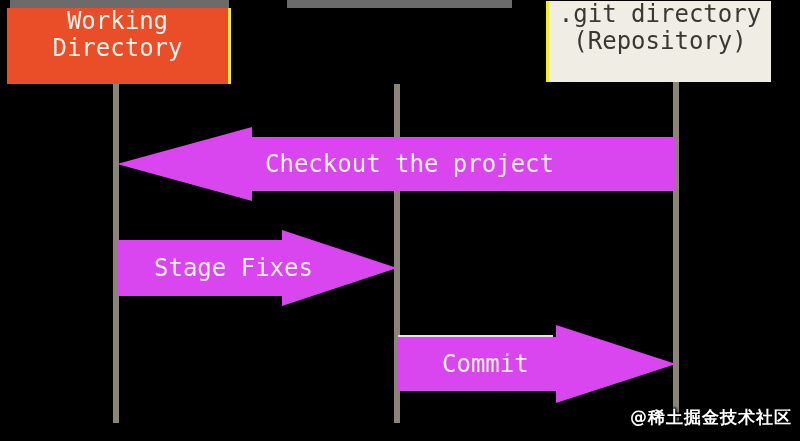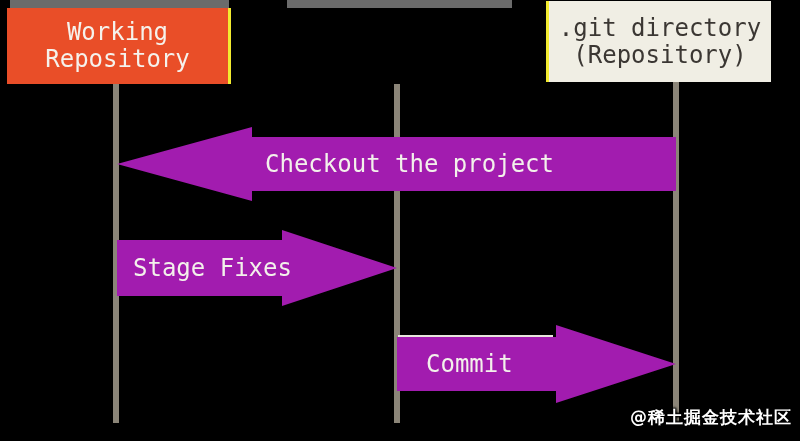--- a/index.html
+++ b/index.html
@@ -11,54 +11,54 @@
     font-family:"DejaVu Sans Mono","Liberation Mono",monospace;
   }
   
   .top-strip{position:absolute;top:0;height:8px;background:#6b6b6b;}
   #strip-1{left:10px;width:219px;}
   #strip-2{left:287px;width:225px;}
 
   
   .node-box{
     position:absolute;
-    display:flex;flex-direction:column;align-items:center;justify-content:center;
+    display:flex;flex-direction:column;align-items:center;
     font-size:24px;line-height:27px;text-align:center;
     box-sizing:border-box;
   }
   #box-working{left:7px;top:8px;width:224px;height:76px;background:#e94e28;color:#f5f2ec;border-right:3px solid #f2eb30;}
   #box-staging{left:287px;top:8px;width:226px;height:76px;background:#0f828e;color:#f5f2ec;}
   #box-git{left:546px;top:1px;width:225px;height:81px;background:#f0eee4;color:#3b3733;border-left:3px solid #f2eb30;}
 
   
   .lifeline{position:absolute;width:6px;background:#8b8578;}
   #line-working{left:113px;top:84px;height:339px;}
   #line-staging{left:394px;top:84px;height:339px;}
   #line-git{left:673px;top:82px;height:341px;}
 
   
   .arrow{
-    position:absolute;background:#a21caf;color:#f3f1eb;
+    position:absolute;background:#d946ef;color:#f3f1eb;
     display:flex;align-items:center;
     font-size:24px;white-space:nowrap;
   }
   #arrow-checkout{
     left:117px;top:127px;width:559px;height:74px;
     clip-path:polygon(0 37px,135px 0,135px 10px,559px 10px,559px 64px,135px 64px,135px 74px);
     padding-left:148px;box-sizing:border-box;
   }
   #arrow-stage{
     left:117px;top:230px;width:280px;height:76px;
     clip-path:polygon(0 10px,165px 10px,165px 0,280px 38px,165px 76px,165px 66px,0 66px);
-    padding-left:16px;box-sizing:border-box;
+    padding-left:37px;box-sizing:border-box;
   }
   #arrow-commit{
     left:397px;top:325px;width:279px;height:78px;
     clip-path:polygon(0 12px,159px 12px,159px 0,279px 39px,159px 78px,159px 66px,0 66px);
-    padding-left:29px;box-sizing:border-box;
+    padding-left:45px;box-sizing:border-box;
   }
   
   #commit-top-highlight{position:absolute;left:398px;top:335px;width:155px;height:2px;background:#e8e5dc;}
 
   
   #watermark{
     position:absolute;right:8px;bottom:12px;
     font-family:"DejaVu Sans","Liberation Sans",sans-serif;
     font-size:17px;font-weight:bold;color:#ffffff;
     text-shadow:0 0 3px #000,1px 1px 2px #000,-1px -1px 2px #000,1px -1px 2px #000,-1px 1px 2px #000;
@@ -68,21 +68,21 @@
 </head>
 <body>
 
 <div id="canvas">
 
   <div class="top-strip" id="strip-1"></div>
   <div class="top-strip" id="strip-2"></div>
 
   <div class="node-box" id="box-working">
     <span>Working</span>
-    <span>Repository</span>
+    <span>Directory</span>
   </div>
 
 
   <div class="node-box" id="box-git">
     <span>.git directory</span>
     <span>(Repository)</span>
   </div>
 
   <div class="lifeline" id="line-working"></div>
   <div class="lifeline" id="line-staging"></div>

